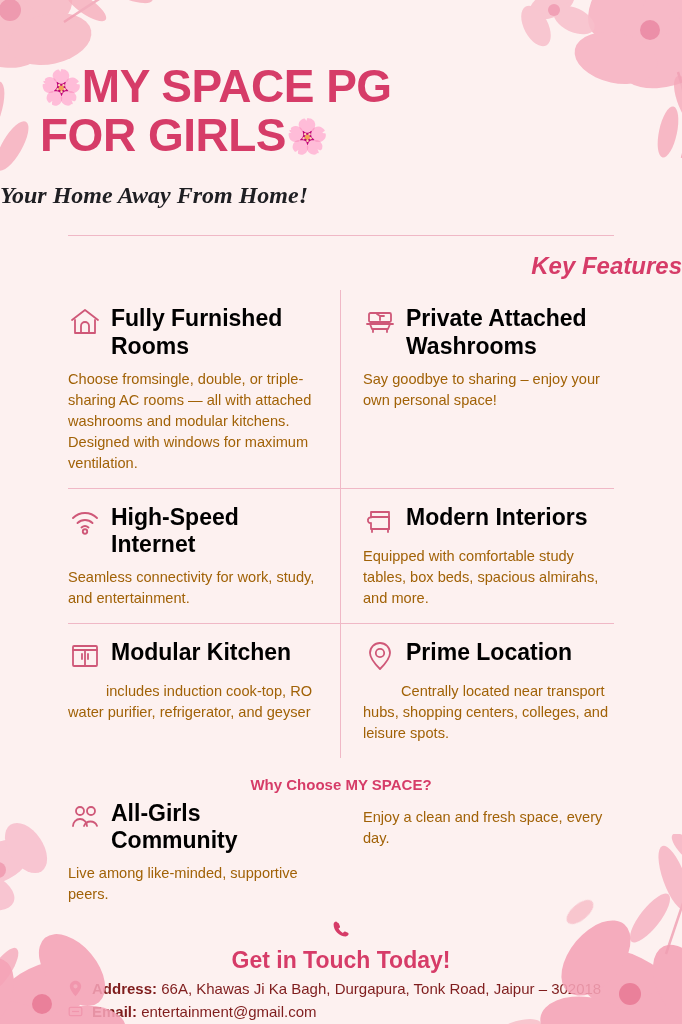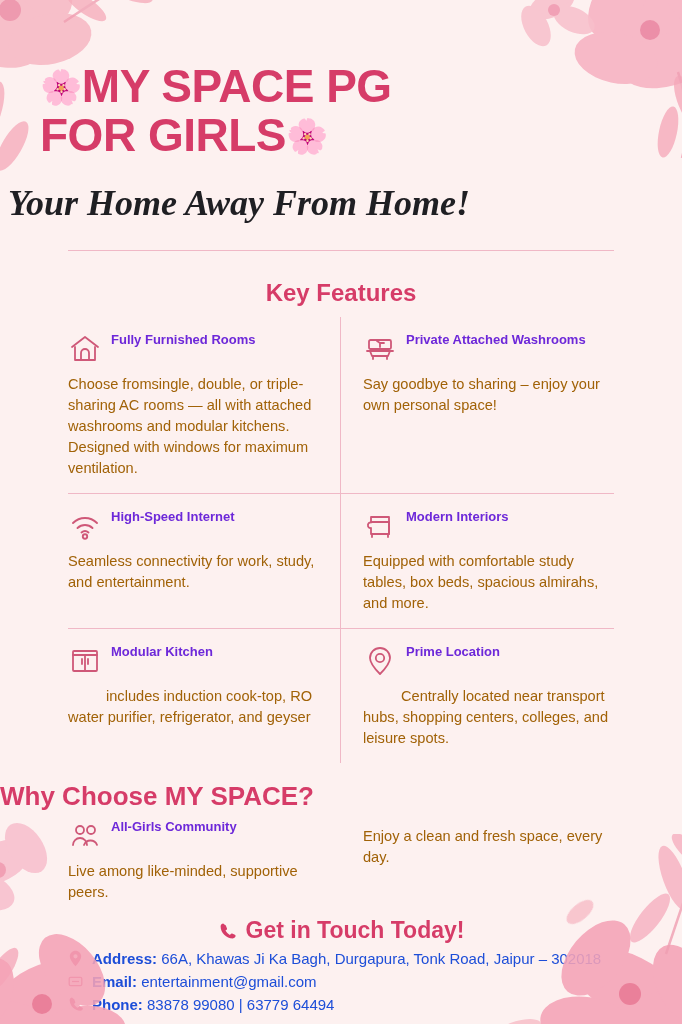--- a/index.html
+++ b/index.html
@@ -21,66 +21,67 @@
   
   .header{position:relative;padding-top:62px;}
   .title{
     color:#d63c68;font-weight:bold;font-size:46px;line-height:1.07;
     letter-spacing:-0.5px;margin:0;padding:0 40px;
   }
   .title .bloom{font-size:34px;vertical-align:0.10em;}
   .title .ln{display:block;white-space:nowrap;}
   .subtitle{
     font-family:"Liberation Serif", serif;font-style:italic;font-weight:bold;
-    color:#1f1f23;font-size:36px;margin:22px 8px 0;
+    color:#1f1f23;font-size:24px;margin:22px 0 0;
   }
   .rule{
     height:1px;background:#f0b8c6;margin:26px 68px 0;
   }
 
   
   .sec-title{
-    text-align:center;color:#d63c68;font-weight:bold;font-size:24px;
-    margin:28px 0 10px;
+    text-align:right;color:#d63c68;font-weight:bold;font-size:24px;
+    margin:16px 0 10px;
+    font-style:italic;
   }
   .grid{margin:0 68px;position:relative;}
   .grow{display:flex;position:relative;}
   .grow + .grow{border-top:1px solid #f0b8c6;}
   .cell{width:50%;box-sizing:border-box;padding:14px 14px 14px 0;position:relative;}
   .cell.right{padding-left:22px;padding-right:0;}
   .cell.left{border-right:1px solid #f0b8c6;}
   .cellhead{display:flex;align-items:flex-start;gap:9px;}
   .ico{flex:0 0 auto;width:34px;height:34px;margin-top:1px;}
   .ctitle{
-    color:#6d28d9;font-weight:bold;font-size:13px;line-height:1.2;
+    color:#000000;font-weight:bold;font-size:23px;line-height:1.2;
     padding-top:1px;
   }
   .cbody{
     color:#a16207;font-size:14.6px;line-height:1.44;margin-top:8px;
   }
   .cbody.indent{text-indent:38px;}
 
   
   .why-title{
-    text-align:left;color:#d63c68;font-weight:bold;font-size:26px;
+    text-align:center;color:#d63c68;font-weight:bold;font-size:15px;
     margin:18px 0 6px;
   }
   .whyrow{display:flex;margin:0 68px;}
   .whycell{width:50%;box-sizing:border-box;padding-right:10px;}
   .whycell.right{padding-left:22px;padding-right:0;}
 
   
   .get{
     text-align:center;color:#d63c68;font-weight:bold;font-size:23px;
-    margin:14px 0 4px;display:flex;align-items:center;justify-content:center;gap:8px;
+    margin:14px 0 4px;display:flex;align-items:center;justify-content:center;gap:8px;flex-direction:column;
   }
   .contacts{margin:0 68px;}
   .crow{display:flex;align-items:center;gap:9px;margin:6px 0;}
   .crow .cicon{flex:0 0 auto;width:15px;height:17px;display:block;}
-  .ctext{font-size:15px;color:#1d4ed8;white-space:nowrap;}
+  .ctext{font-size:15px;color:#7f1d1d;white-space:nowrap;}
   .ctext b{font-weight:bold;}
 </style>
 </head>
 <body>
 
 <div class="page">
 
   <svg class="floral fl-tl" viewBox="0 0 250 250">
     <g fill="#f6b7c3" opacity="0.85">
       <ellipse cx="56" cy="58" rx="52" ry="30" transform="rotate(-28 56 58)"></ellipse>

